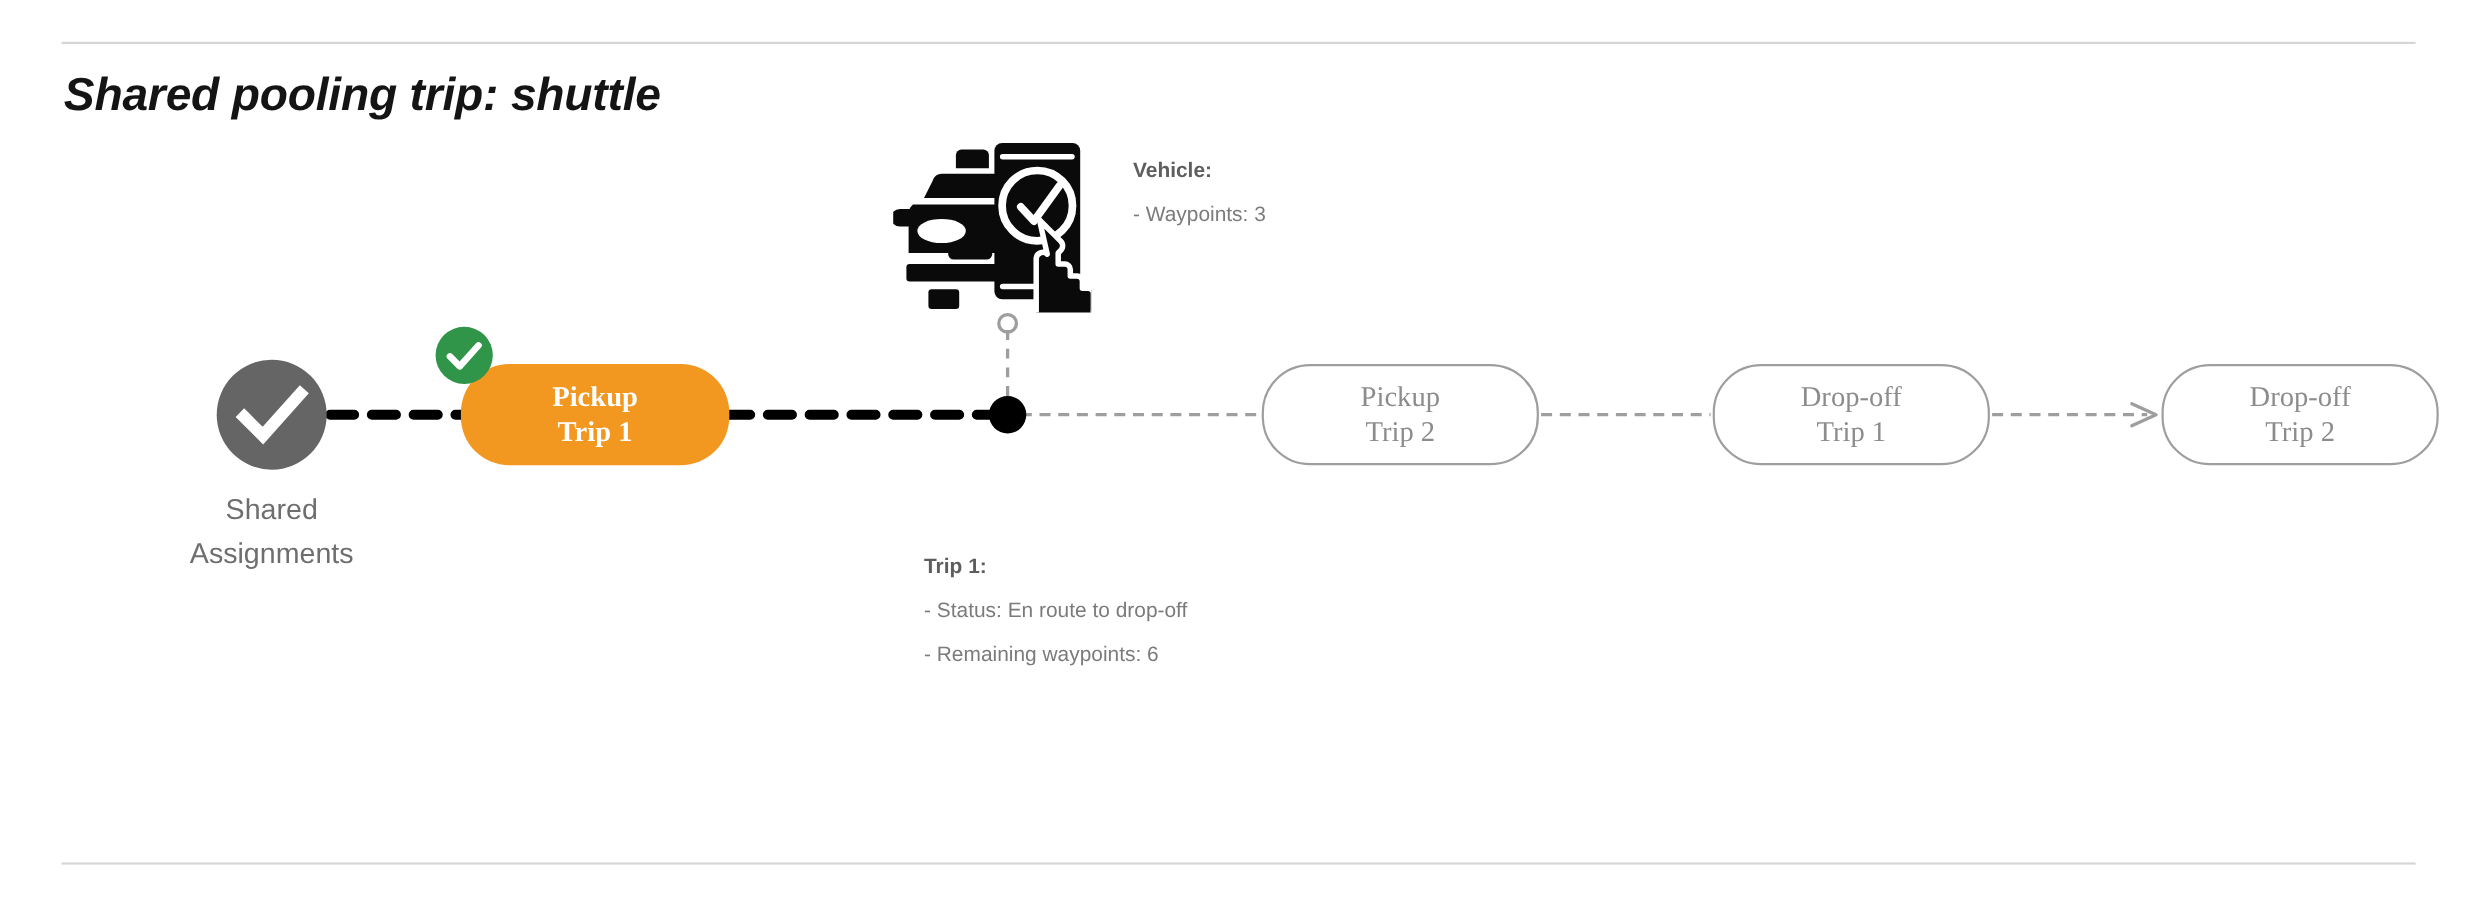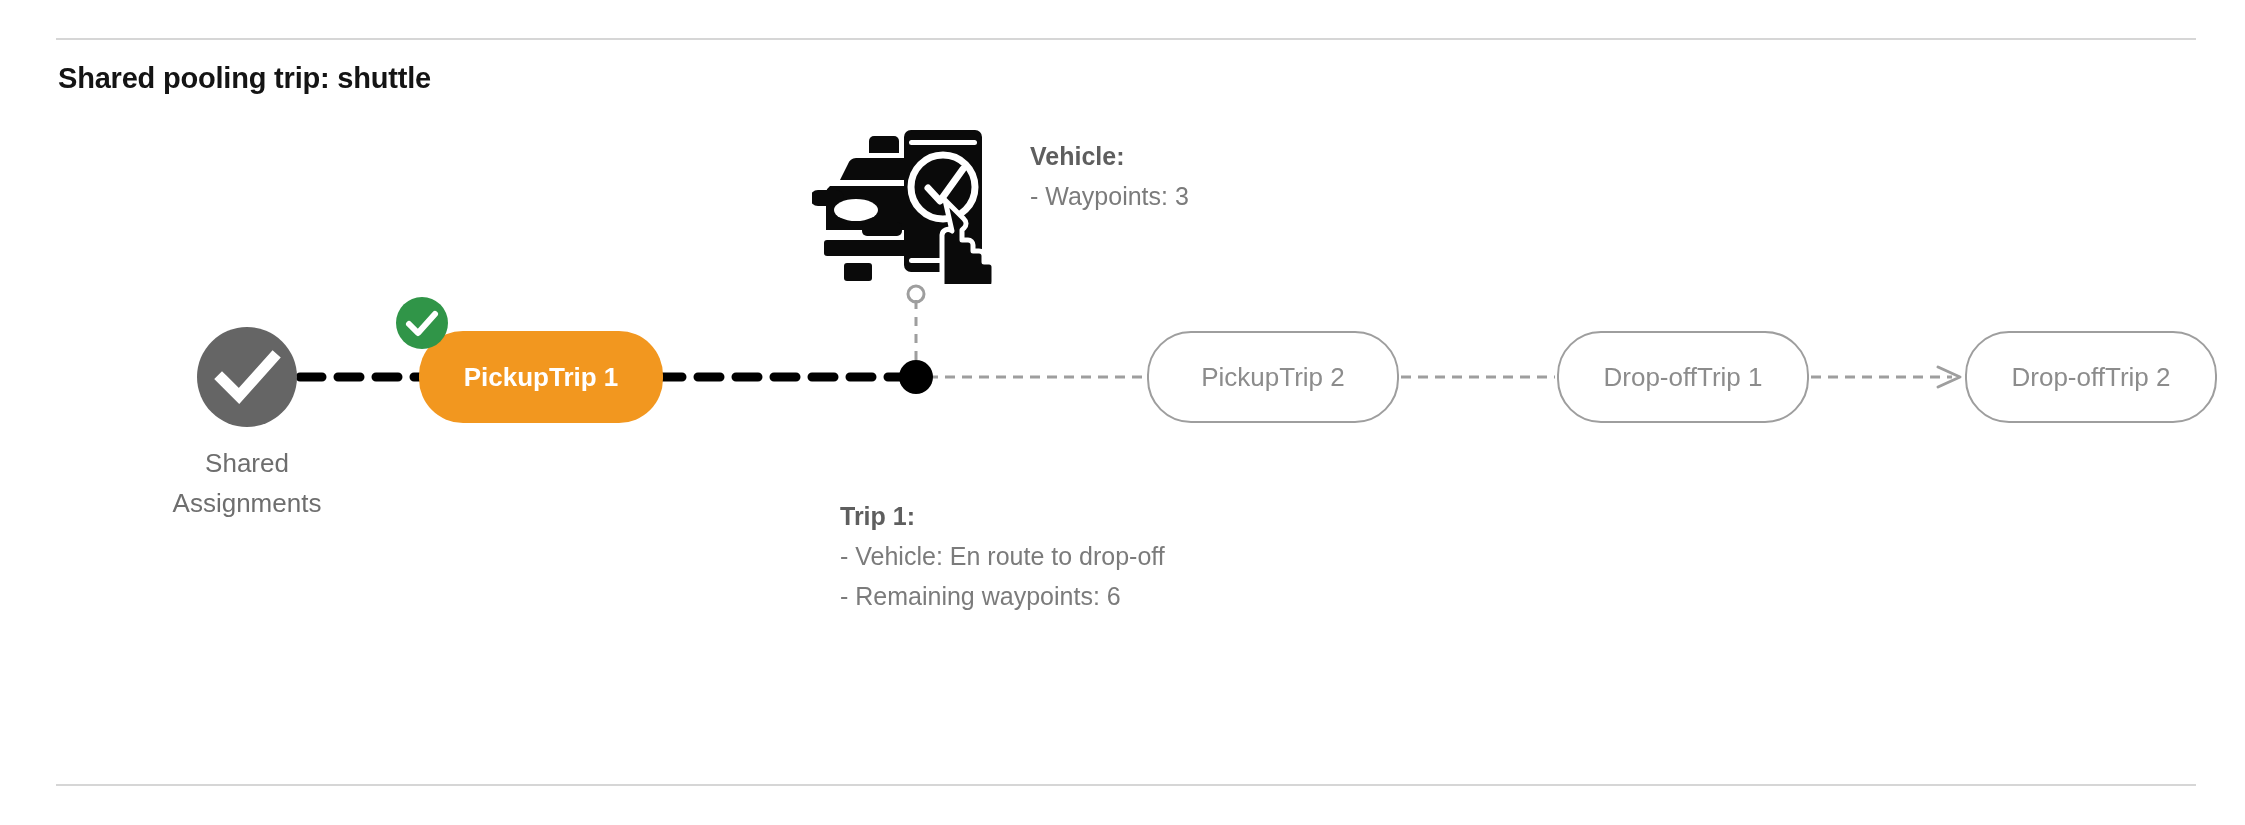--- a/index.html
+++ b/index.html
@@ -28,25 +28,26 @@
     background: #d6d6d6;
   }
   .rule.top    { top: 38px; }
   .rule.bottom { top: 784px; }
 
   
   .page-title {
     position: absolute;
     left: 58px;
     top: 62px;
-    font-size: 29px;
+    font-size: 42px;
     font-weight: 700;
     color: #141414;
     letter-spacing: -0.2px;
     white-space: nowrap;
+    font-style: italic;
   }
 
   
   #wires {
     position: absolute;
     left: 0;
     top: 0;
     width: 2245px;
     height: 825px;
     pointer-events: none;
@@ -77,28 +78,29 @@
     font-size: 26px;
     line-height: 40px;
     color: #6e6e6e;
   }
 
   
   .pill {
     position: absolute;
     box-sizing: border-box;
     display: flex;
-    flex-direction: row;
+    flex-direction: column;
     align-items: center;
     justify-content: center;
     border-radius: 44px;
     font-size: 26px;
     line-height: 1.24;
     text-align: center;
     white-space: nowrap;
+    font-family: Liberation Serif, serif;
   }
   .pill.active {
     left: 419px;
     top: 331px;
     width: 244px;
     height: 92px;
     background: #F2971F;
     color: #ffffff;
     font-weight: 700;
   }
@@ -134,21 +136,21 @@
     position: absolute;
     left: 812px;
     top: 118px;
     width: 180px;
     height: 166px;
   }
 
   
   .note {
     position: absolute;
-    font-size: 25px;
+    font-size: 19px;
     line-height: 40px;
     color: #7b7b7b;
     white-space: nowrap;
   }
   .note .hd {
     font-weight: 700;
     color: #5e5e5e;
   }
   .note-vehicle { left: 1030px; top: 136px; }
   .note-trips   { left: 840px; top: 496px; }
@@ -266,17 +268,17 @@
     <div>
       <span class="hd">Vehicle</span><span class="hd">:</span>
     </div>
     <div>- Waypoints: 3</div>
   </div>
 
   <div class="note note-trips">
     <div>
       <span class="hd">Trip 1</span><span class="hd">:</span>
     </div>
-    <div>- Vehicle:  En route to drop-off</div>
+    <div>- Status:  En route to drop-off</div>
     <div>- Remaining waypoints: 6</div>
   </div>
 
 </div>
 
 </body></html>

